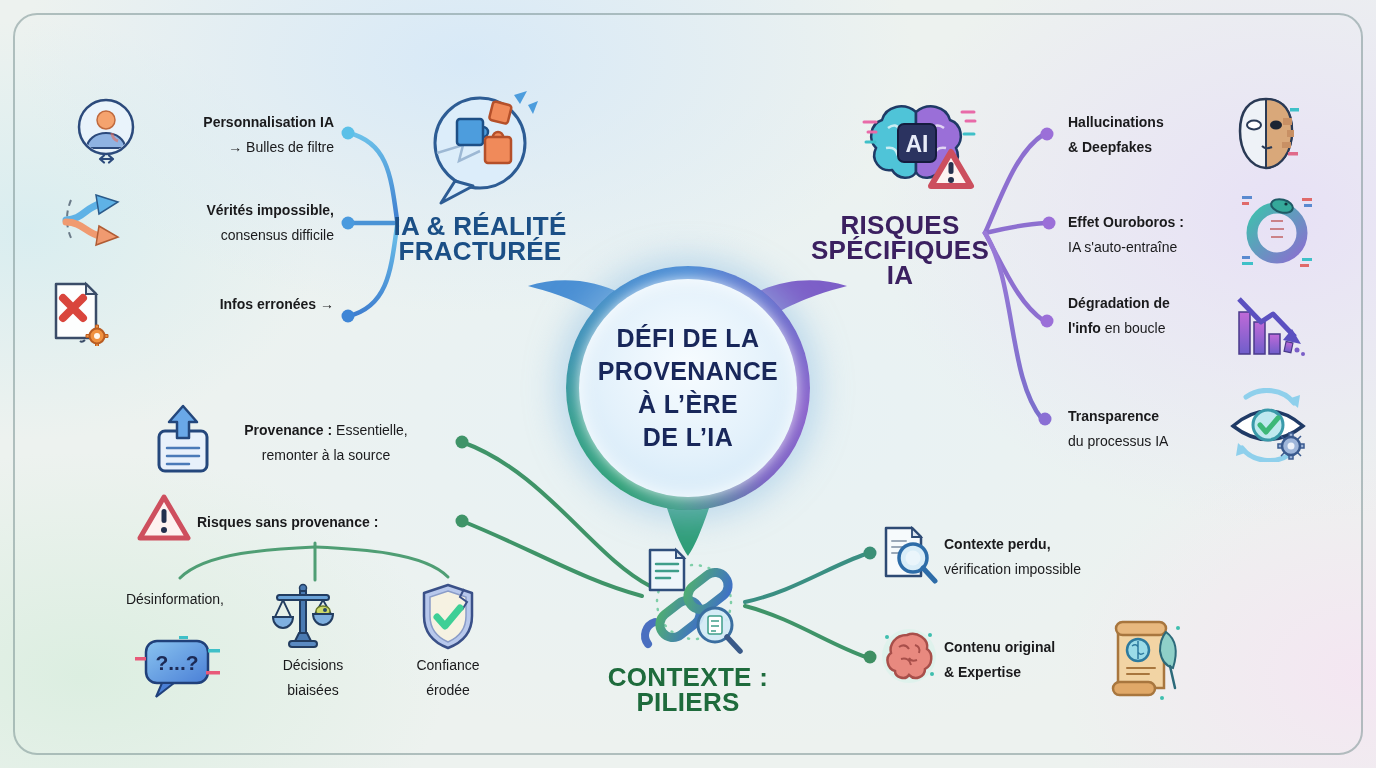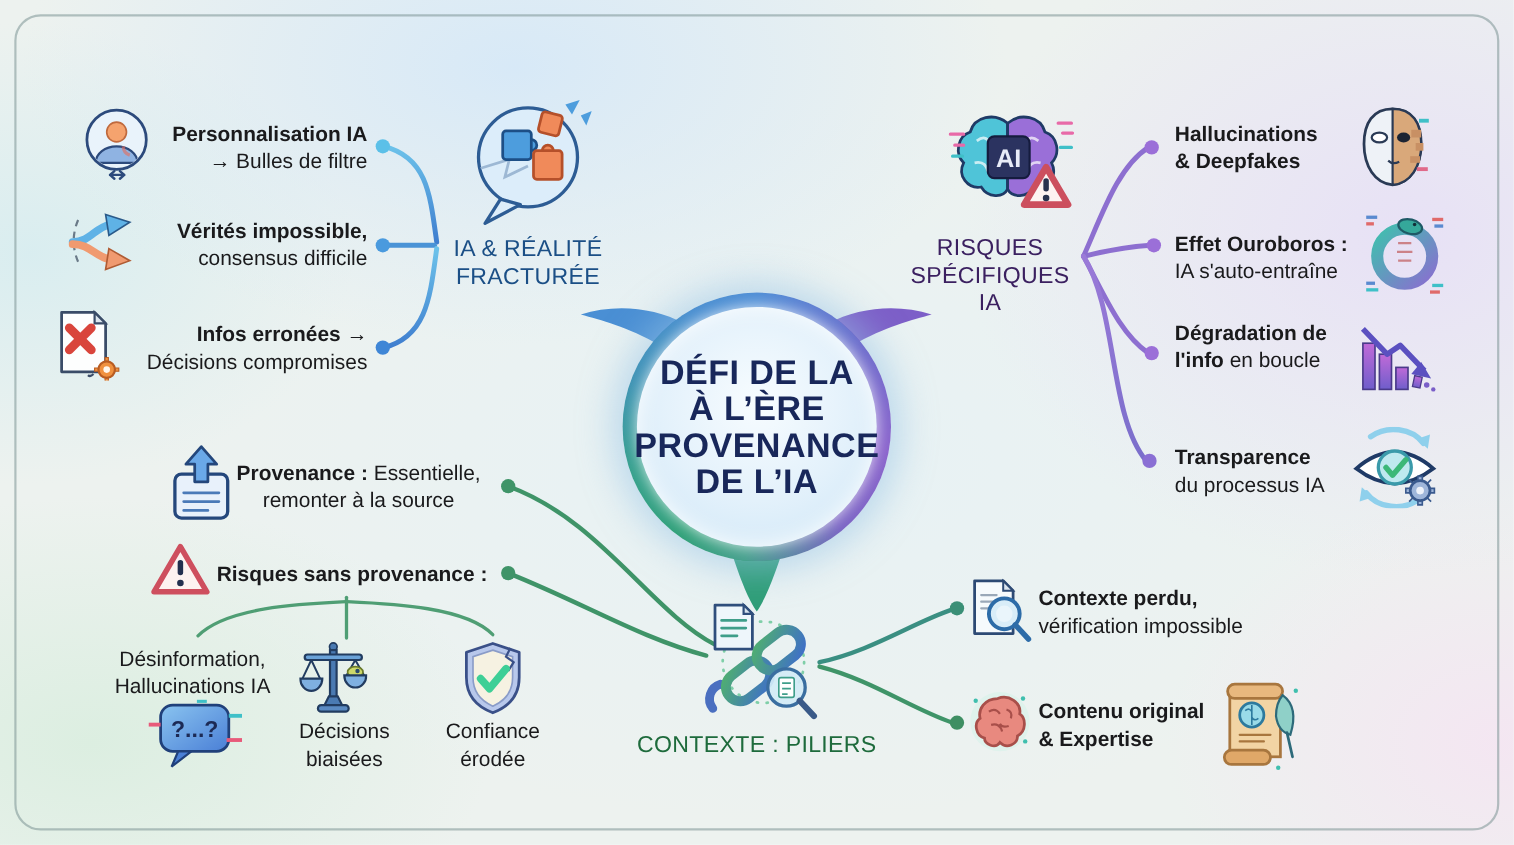--- a/index.html
+++ b/index.html
@@ -9,37 +9,37 @@
       radial-gradient(ellipse 520px 320px at 6% 88%, rgba(219,238,224,.95), rgba(219,238,224,0) 70%),
       radial-gradient(ellipse 640px 360px at 34% 8%, rgba(213,232,248,.9), rgba(213,232,248,0) 70%),
       radial-gradient(ellipse 420px 300px at 2% 30%, rgba(212,236,240,.8), rgba(212,236,240,0) 70%),
       radial-gradient(ellipse 560px 430px at 93% 28%, rgba(231,224,246,.95), rgba(231,224,246,0) 72%),
       radial-gradient(ellipse 420px 320px at 99% 88%, rgba(245,228,242,.85), rgba(245,228,242,0) 72%),
       radial-gradient(ellipse 760px 420px at 52% 55%, rgba(230,242,246,.85), rgba(230,242,246,0) 78%),
       #edf2ef;}
   .frame{position:absolute;inset:13px;border:2px solid rgba(124,148,148,.55);border-radius:24px;z-index:5;pointer-events:none;}
   svg.connectors{position:absolute;left:0;top:0;z-index:1;}
   .icon{position:absolute;z-index:3;}
-  .txt{position:absolute;z-index:3;color:#1a1a1c;font-size:19px;line-height:25px;white-space:nowrap;}
+  .txt{position:absolute;z-index:3;color:#1a1a1c;font-size:14px;line-height:25px;white-space:nowrap;}
   .txt b{font-weight:700;}
   .ta-r{text-align:right;}
   .ta-c{text-align:center;}
-  .blabel{position:absolute;z-index:3;font-weight:400;letter-spacing:.3px;text-align:center;font-size:21px;line-height:25px;}
+  .blabel{position:absolute;z-index:3;font-weight:700;letter-spacing:.3px;text-align:center;font-size:26px;line-height:25px;}
   .lbl-blue{color:#1b4f86;}
   .lbl-purple{color:#3b2060;}
   .lbl-green{color:#1e6b3c;}
   .center-ring{position:absolute;left:566px;top:266px;width:244px;height:244px;border-radius:50%;z-index:2;
     background:conic-gradient(from 0deg,#4f8ed6 0deg,#6f6ccc 55deg,#8a63cc 100deg,#7a64c4 140deg,#47a08e 185deg,#2fa078 215deg,#35a08c 250deg,#3e93b4 290deg,#4a8fd0 330deg,#4f8ed6 360deg);
     box-shadow:0 0 30px 10px rgba(150,195,230,.5);
     display:flex;align-items:center;justify-content:center;}
   .center-inner{width:218px;height:218px;border-radius:50%;
     background:radial-gradient(circle at 50% 40%, #f7fcff 0%, #e3f1fb 52%, #cbe5f6 100%);
     box-shadow:inset 0 0 20px rgba(255,255,255,.95), 0 0 14px rgba(255,255,255,.8);
     display:flex;flex-direction:column;align-items:center;justify-content:center;}
-  .center-title{font-size:31px;font-weight:800;color:#18275a;line-height:33px;text-align:center;letter-spacing:.4px;}
+  .center-title{font-size:25px;font-weight:800;color:#18275a;line-height:33px;text-align:center;letter-spacing:.4px;}
 </style>
 </head>
 <body>
 
 <div class="canvas">
 
   <svg class="connectors" width="1376" height="768" viewBox="0 0 1376 768">
     <defs>
       <linearGradient id="blueLine" x1="0" y1="0" x2="0" y2="1">
         <stop offset="0" stop-color="#6cc2ea"></stop>
@@ -99,22 +99,22 @@
       <path d="M528,286 C558,276 594,279 622,294 L600,314 C570,297 546,291 528,286 Z" fill="#4a8fd4"></path>
       <path d="M847,286 C817,276 781,279 753,294 L775,314 C805,297 829,291 847,286 Z" fill="#7d5fc8"></path>
       <path d="M663,496 C674,530 681,546 688,556 C695,546 702,530 713,496 C698,509 678,509 663,496 Z" fill="#2f9e78"></path>
     </g>
   </svg>
 
   <div class="center-ring">
     <div class="center-inner">
       <div class="center-title">
         <div>DÉFI DE LA</div>
+        <div>PROVENANCE</div>
         <div>À L’ÈRE</div>
-        <div>PROVENANCE</div>
         <div>DE L’IA</div>
       </div>
     </div>
   </div>
 
   <div class="blabel lbl-blue" style="left:384px;top:214px;width:192px;">
     <div>IA &amp; RÉALITÉ</div>
     <div>FRACTURÉE</div>
   </div>
 
@@ -131,21 +131,20 @@
   <div class="txt ta-r" style="left:124px;top:110px;width:210px;">
     <div><b>Personnalisation IA</b><span></span></div>
     <div><b></b><span>→ Bulles de filtre</span></div>
   </div>
   <div class="txt ta-r" style="left:124px;top:198px;width:210px;">
     <div><b>Vérités impossible,</b><span></span></div>
     <div><b></b><span>consensus difficile</span></div>
   </div>
   <div class="txt ta-r" style="left:104px;top:292px;width:230px;">
     <div><b>Infos erronées →</b><span></span></div>
-    <div><b></b><span>Décisions compromises</span></div>
   </div>
 
   <div class="txt" style="left:1068px;top:110px;">
     <div><b>Hallucinations</b><span></span></div>
     <div><b>&amp; Deepfakes</b><span></span></div>
   </div>
   <div class="txt" style="left:1068px;top:210px;">
     <div><b>Effet Ouroboros :</b><span></span></div>
     <div><b></b><span>IA s'auto-entraîne</span></div>
   </div>
@@ -161,21 +160,20 @@
   <div class="txt" style="left:1068px;top:404px;">
     <div><b>Transparence</b><span></span></div>
     <div><b></b><span>du processus IA</span></div>
   </div>
   <div class="txt" style="left:197px;top:510px;">
     <div><b>Risques sans provenance :</b><span></span></div>
   </div>
 
   <div class="txt ta-c" style="left:80px;top:587px;width:190px;">
     <div><b></b><span>Désinformation,</span></div>
-    <div><b></b><span>Hallucinations IA</span></div>
   </div>
   <div class="txt ta-c" style="left:253px;top:653px;width:120px;">
     <div><b></b><span>Décisions</span></div>
     <div><b></b><span>biaisées</span></div>
   </div>
   <div class="txt ta-c" style="left:388px;top:653px;width:120px;">
     <div><b></b><span>Confiance</span></div>
     <div><b></b><span>érodée</span></div>
   </div>
 

